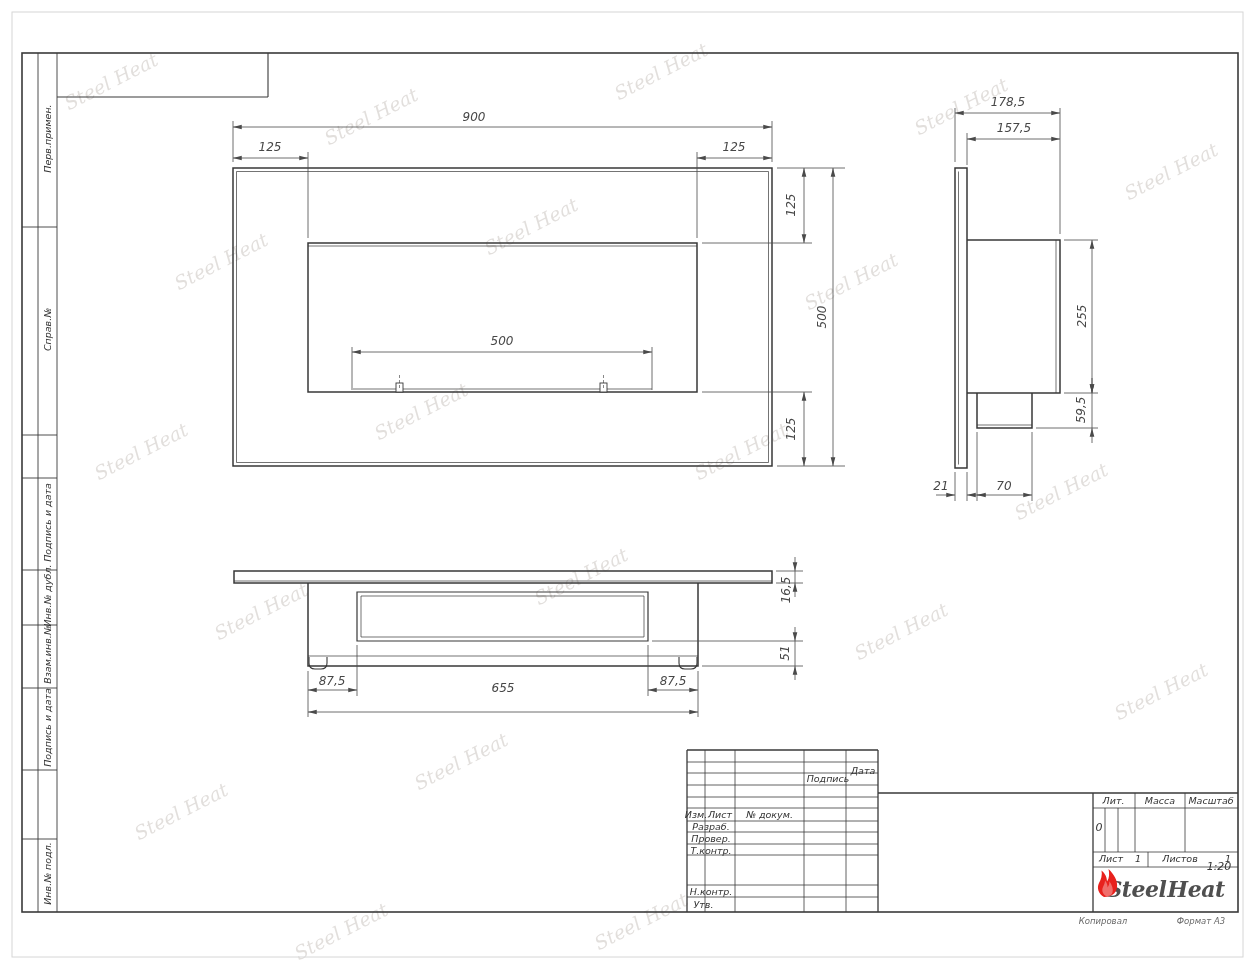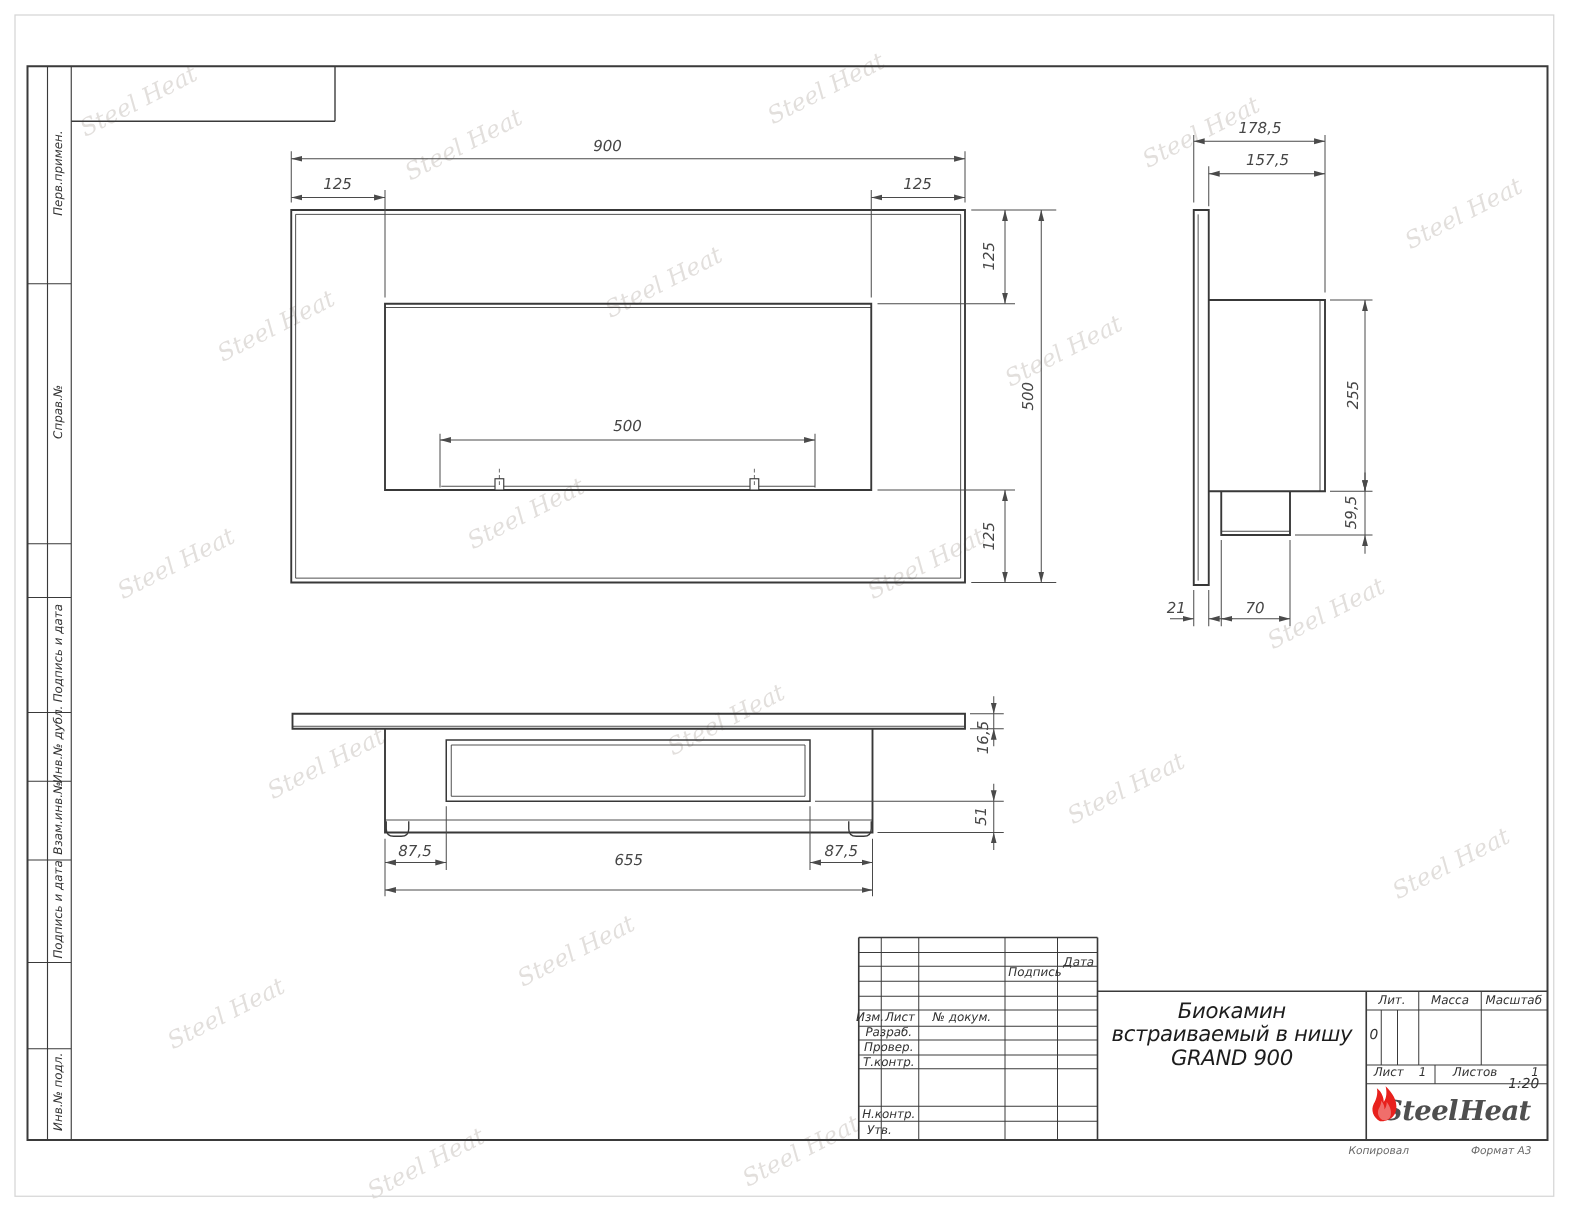--- a/index.html
+++ b/index.html
@@ -116,21 +116,21 @@
       <line x1="795" y1="597" x2="795" y2="583" marker-end="url(#ar)"></line>
       <line x1="795" y1="627" x2="795" y2="641" marker-end="url(#ar)"></line>
       <line x1="795" y1="680" x2="795" y2="666" marker-end="url(#ar)"></line>
       <line x1="1092" y1="378" x2="1092" y2="393" marker-end="url(#ar)"></line>
       <line x1="1092" y1="443" x2="1092" y2="428" marker-end="url(#ar)"></line>
       <line x1="936" y1="495" x2="955" y2="495" marker-end="url(#ar)"></line>
       <line x1="986" y1="495" x2="967" y2="495" marker-end="url(#ar)"></line>
     </g>
   </svg>
 
-  <div class="t" style="left:456px;top:110px">900</div>
+  <div class="t" style="left:444px;top:110px">900</div>
   <div class="t" style="left:240px;top:140px">125</div>
   <div class="t" style="left:704px;top:140px">125</div>
   <div class="t v" style="left:761px;top:198px">125</div>
   <div class="t v" style="left:792px;top:310px">500</div>
   <div class="t v" style="left:761px;top:422px">125</div>
   <div class="t" style="left:472px;top:334px">500</div>
 
   <div class="t" style="left:978px;top:95px">178,5</div>
   <div class="t" style="left:984px;top:121px">157,5</div>
   <div class="t v" style="left:1052px;top:309px">255</div>
@@ -157,25 +157,20 @@
   <div class="stamp" style="left:735px;top:809px;width:69px">№ докум.</div>
   <div class="stamp" style="left:804px;top:773px;width:48px">Подпись</div>
   <div class="stamp" style="left:845px;top:765px;width:36px">Дата</div>
 
   <div class="stamp" style="left:689px;top:821px;width:44px">Разраб.</div>
   <div class="stamp" style="left:689px;top:833px;width:44px">Провер.</div>
   <div class="stamp" style="left:689px;top:845px;width:44px">Т.контр.</div>
   <div class="stamp" style="left:689px;top:886px;width:44px">Н.контр.</div>
   <div class="stamp" style="left:689px;top:899px;width:29px">Утв.</div>
 
-  <div class="title-text">
-    <div>Биокамин</div>
-    <div>встраиваемый в нишу</div>
-    <div>GRAND 900</div>
-  </div>
 
   <div class="stamp" style="left:1094px;top:795px;width:39px">Лит.</div>
   <div class="stamp" style="left:1136px;top:795px;width:48px">Масса</div>
   <div class="stamp" style="left:1185px;top:795px;width:52px">Масштаб</div>
   <div class="stamp val" style="left:1089px;top:822px;width:20px">0</div>
   <div class="stamp val" style="left:1185px;top:861px;width:68px;font-size:11px">1:20</div>
   <div class="stamp" style="left:1094px;top:853px;width:34px">Лист</div>
   <div class="stamp" style="left:1130px;top:853px;width:16px">1</div>
   <div class="stamp" style="left:1158px;top:853px;width:44px">Листов</div>
   <div class="stamp" style="left:1220px;top:853px;width:16px">1</div>

